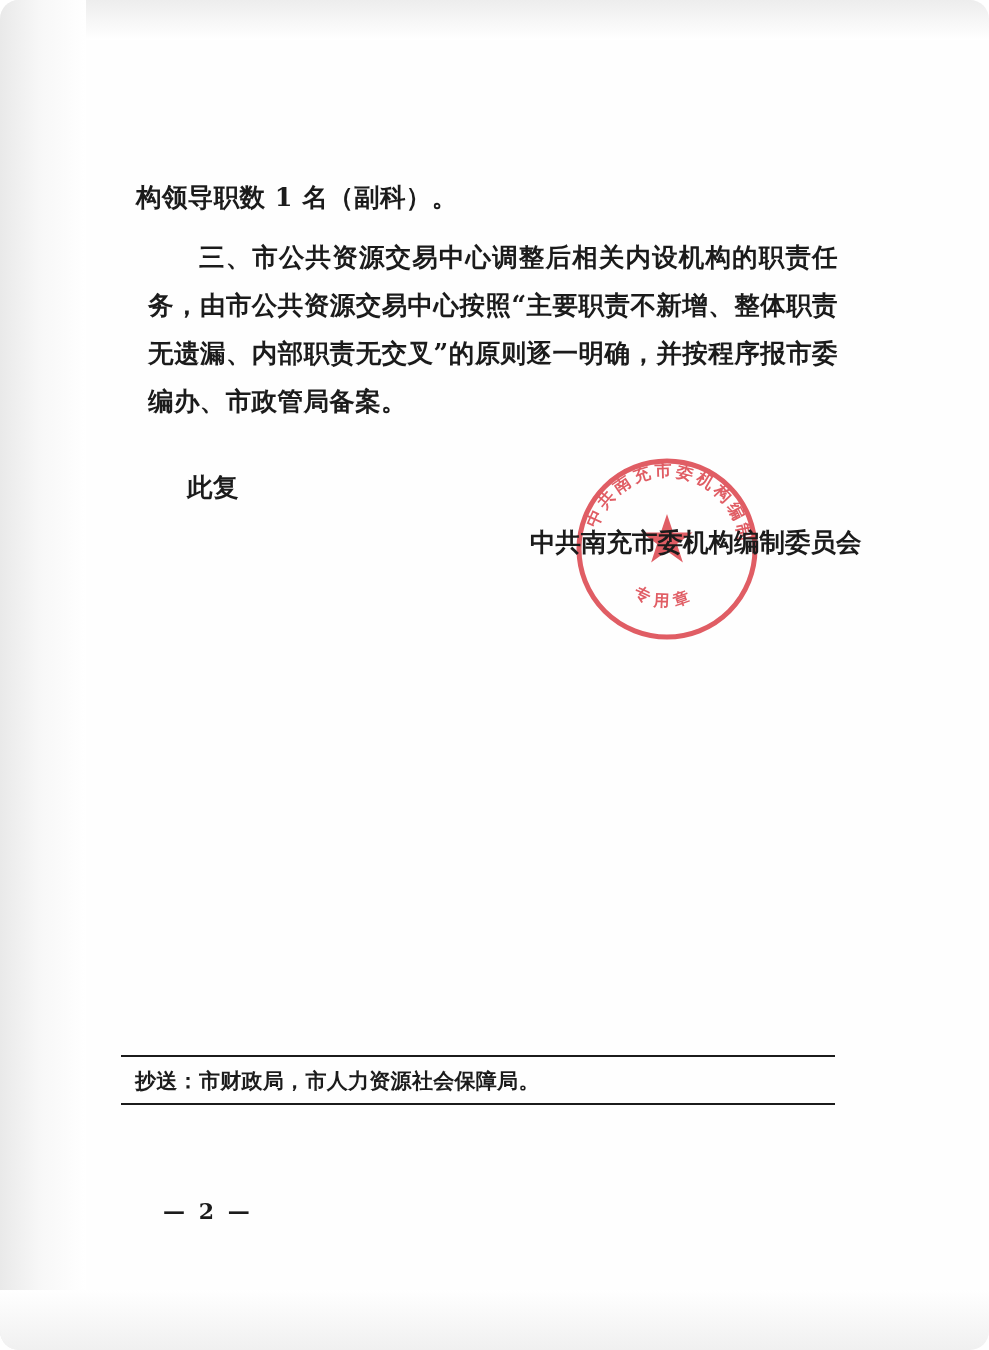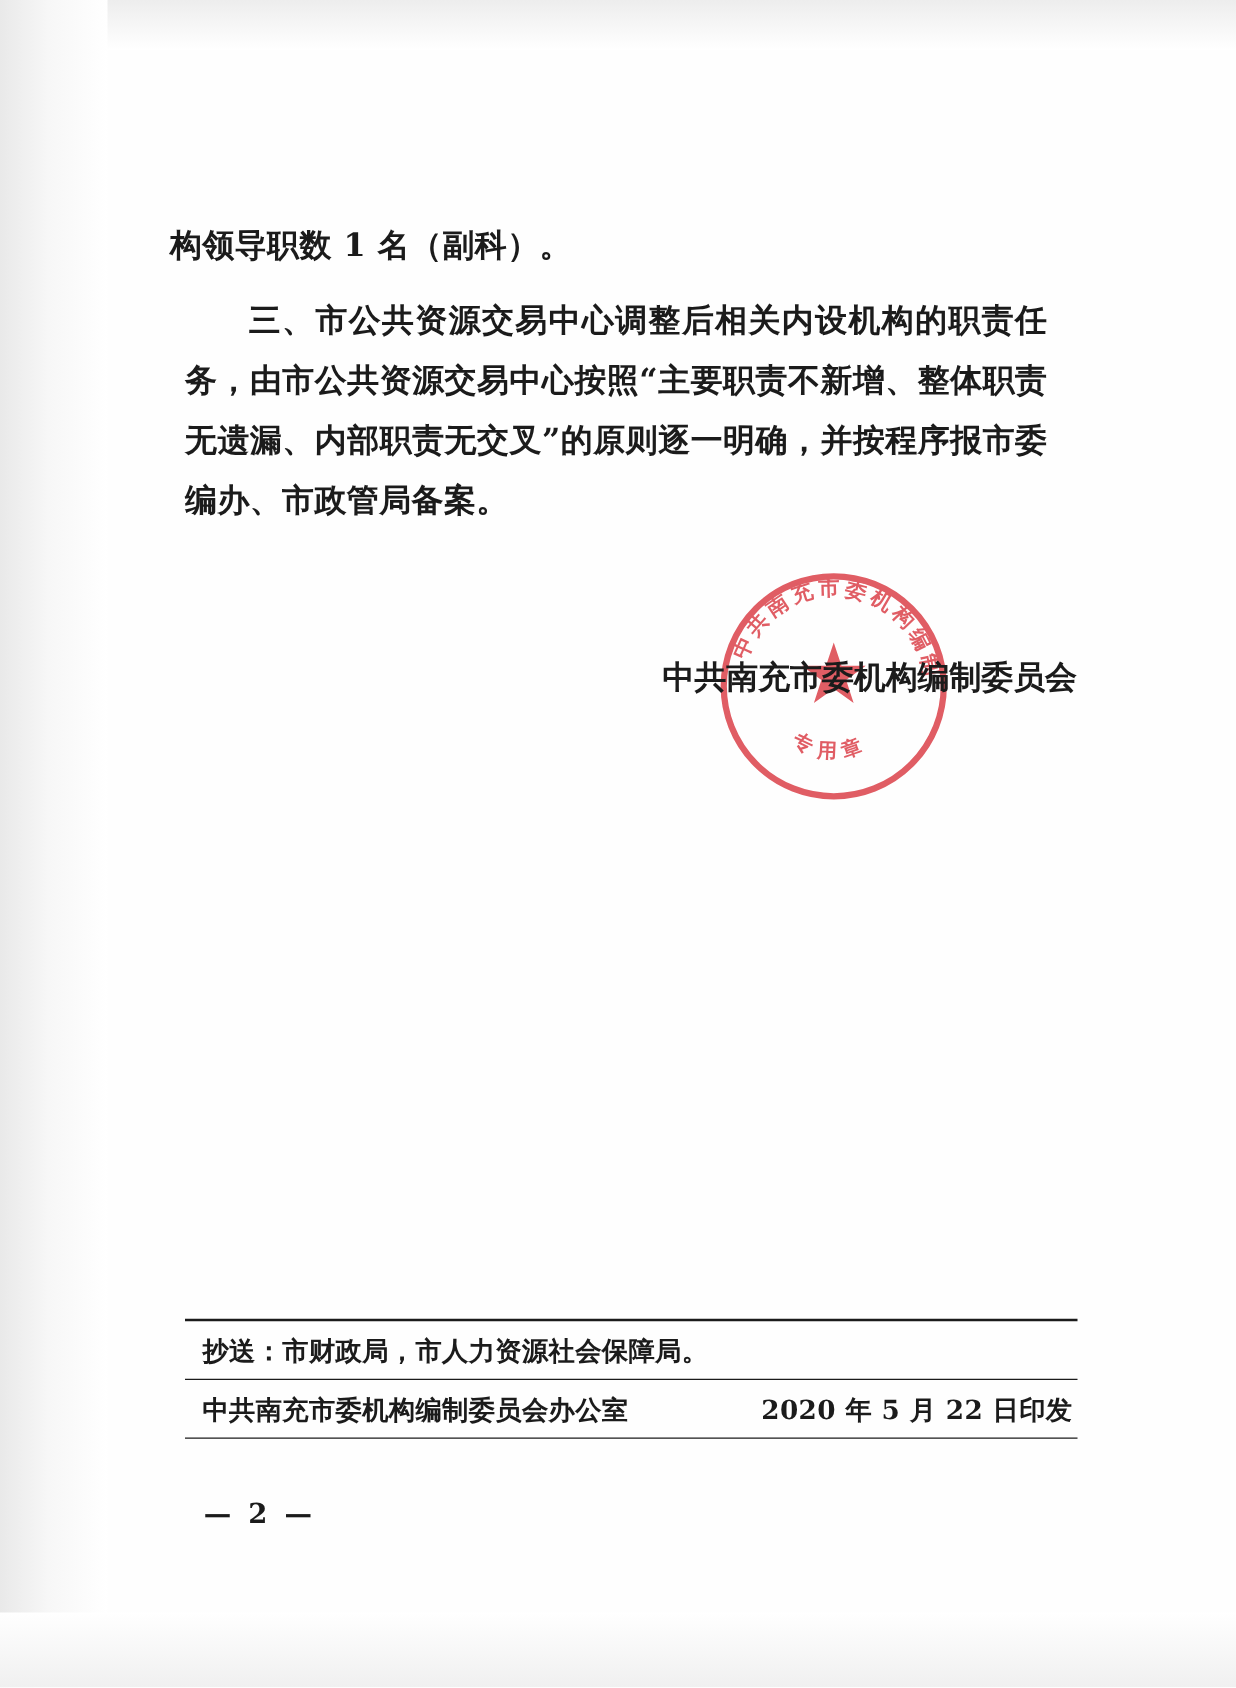--- a/index.html
+++ b/index.html
@@ -9,20 +9,21 @@
   }
   body {
     font-family: "DejaVu Serif", "Liberation Serif", serif;
   }
   .page {
     position: relative;
     width: 989px;
     height: 1350px;
     background: #fefefe;
     overflow: hidden;
+    border-radius: 19px;
   }
   
   .scan-shade-left {
     position: absolute;
     left: 0; top: 0;
     width: 86px; height: 100%;
     background: linear-gradient(to right, #e9e9e9 0%, #f7f7f7 45%, #ffffff 100%);
     pointer-events: none;
   }
   .scan-shade-top {
@@ -96,21 +97,21 @@
     height: 194px;
     pointer-events: none;
   }
   .seal svg {
     display: block;
     opacity: 0.78;
   }
   
   .footer {
     position: absolute;
-    left: 148px;
+    left: 121px;
     top: 1055px;
     width: 714px;
   }
   .rule-thick {
     border-top: 2.5px solid #1b1b1b;
     width: 100%;
   }
   .rule-thin {
     border-top: 1.2px solid #1b1b1b;
     width: 100%;
@@ -153,20 +154,21 @@
 
 <div class="page">
 
   <div class="scan-shade-top"></div>
   <div class="scan-shade-left"></div>
   <div class="scan-shade-bottom"></div>
 
   <div class="content">
     <p class="body-text p-cont">构领导职数 1 名（副科）。</p>
     <p class="body-text p-indent">三、市公共资源交易中心调整后相关内设机构的职责任务，由市公共资源交易中心按照“主要职责不新增、整体职责无遗漏、内部职责无交叉”的原则逐一明确，并按程序报市委编办、市政管局备案。</p>
+    <p class="body-text p-close">此复</p>
   </div>
 
   <div class="seal">
     <svg width="194" height="194" viewBox="0 0 194 194" xmlns="http://www.w3.org/2000/svg">
       <defs>
         <path id="sealArcTop" d="M 24 97 A 73 73 0 1 1 170 97"></path>
         <path id="sealArcBottom" d="M 40 97 A 57 57 0 0 0 154 97"></path>
       </defs>
       <circle cx="97" cy="97" r="88" fill="none" stroke="#d8303a" stroke-width="5"></circle>
       <g fill="#d8303a">
@@ -184,22 +186,18 @@
   <div class="signature-block">
     <div class="sign-org">中共南充市委机构编制委员会</div>
   </div>
 
   <div class="footer">
     <div class="rule-thick"></div>
     <div class="footer-row single">
       <span class="footer-cc">抄送：市财政局，市人力资源社会保障局。</span>
     </div>
     <div class="rule-thin"></div>
-    <div class="footer-row">
-      <span class="footer-issuer">中共南充市委机构编制委员会办公室</span>
-      <span class="footer-issue-date">2020 年 5 月 22 日印发</span>
-    </div>
     <div class="rule-thin"></div>
   </div>
 
   <div class="page-number">— 2 —</div>
 
 </div>
 
 </body></html>

